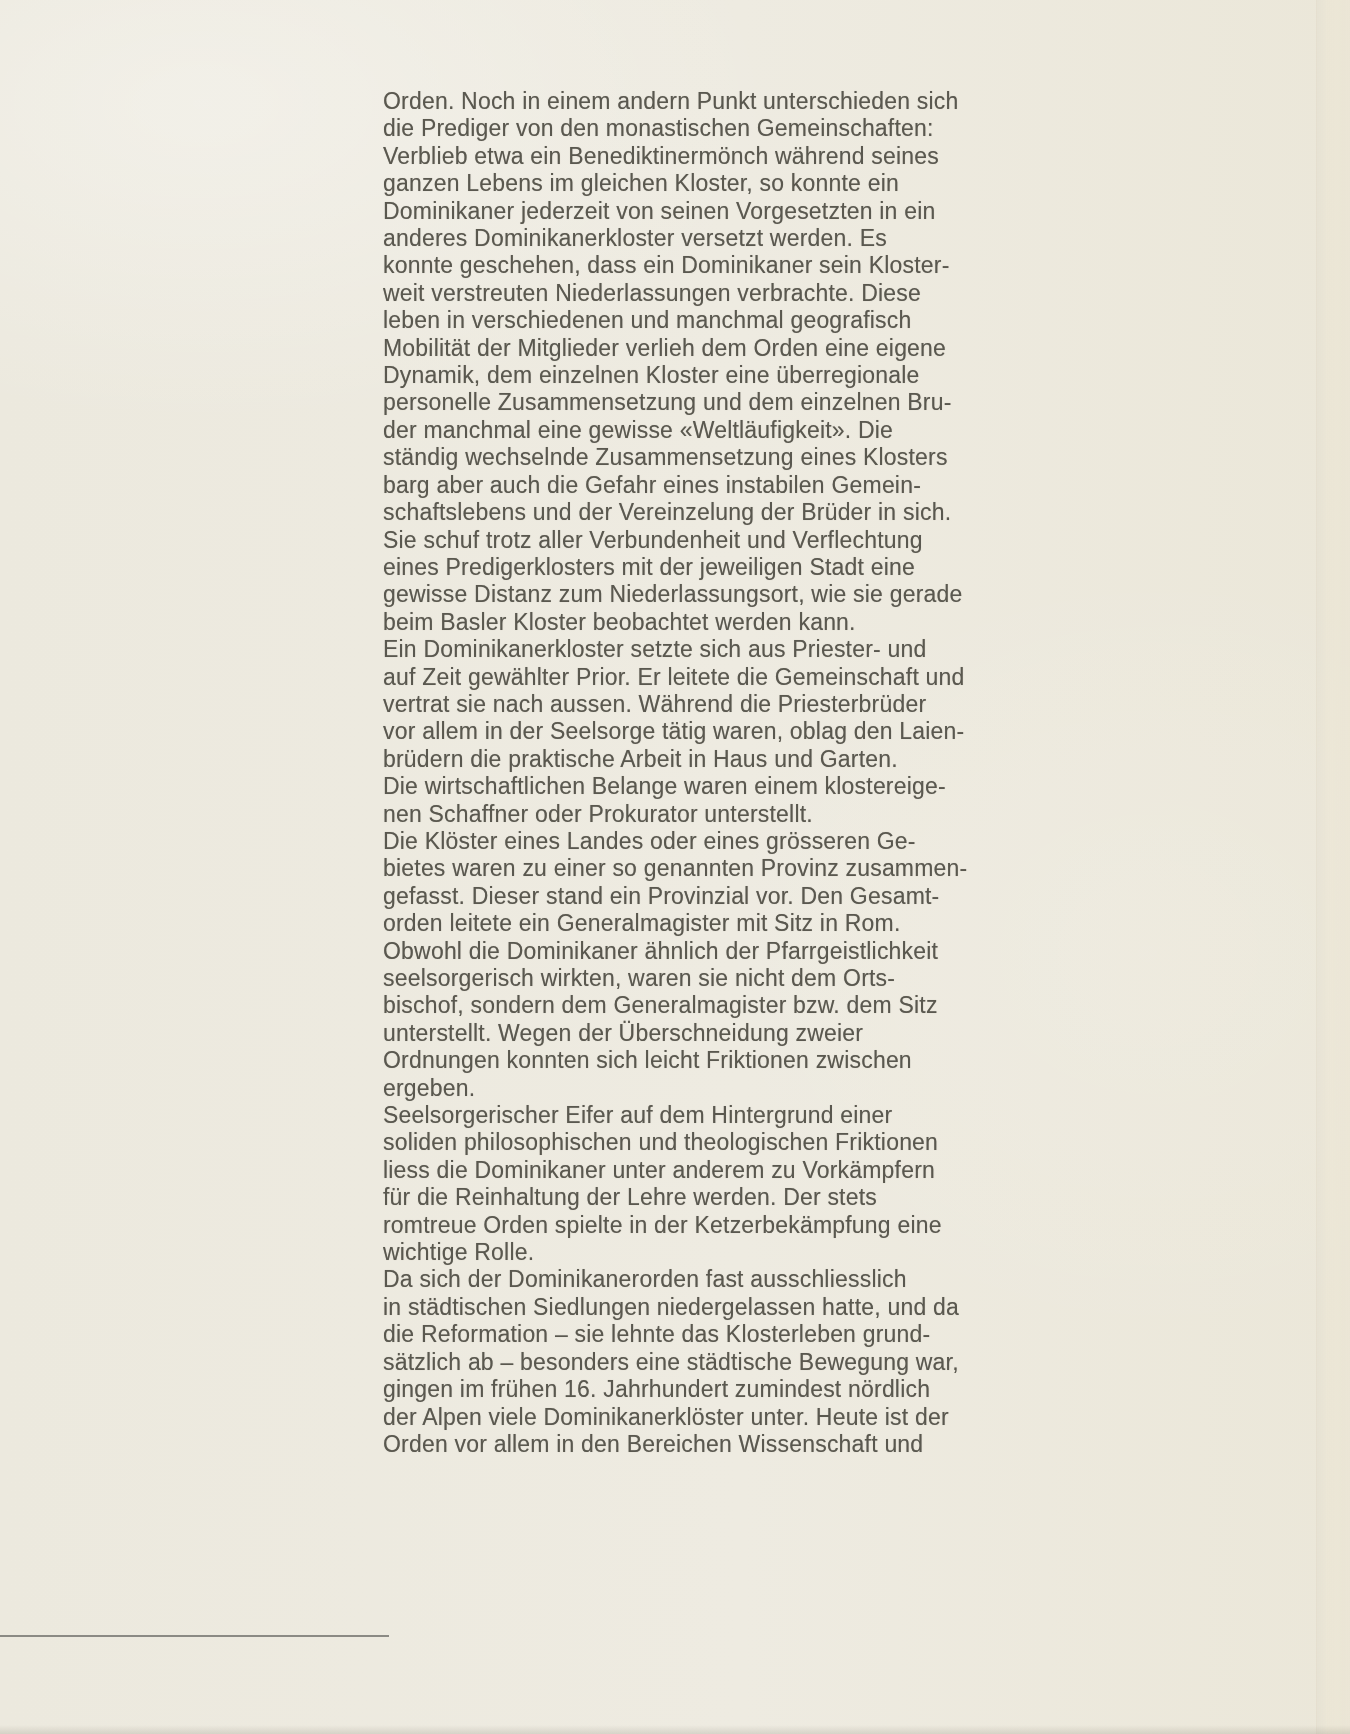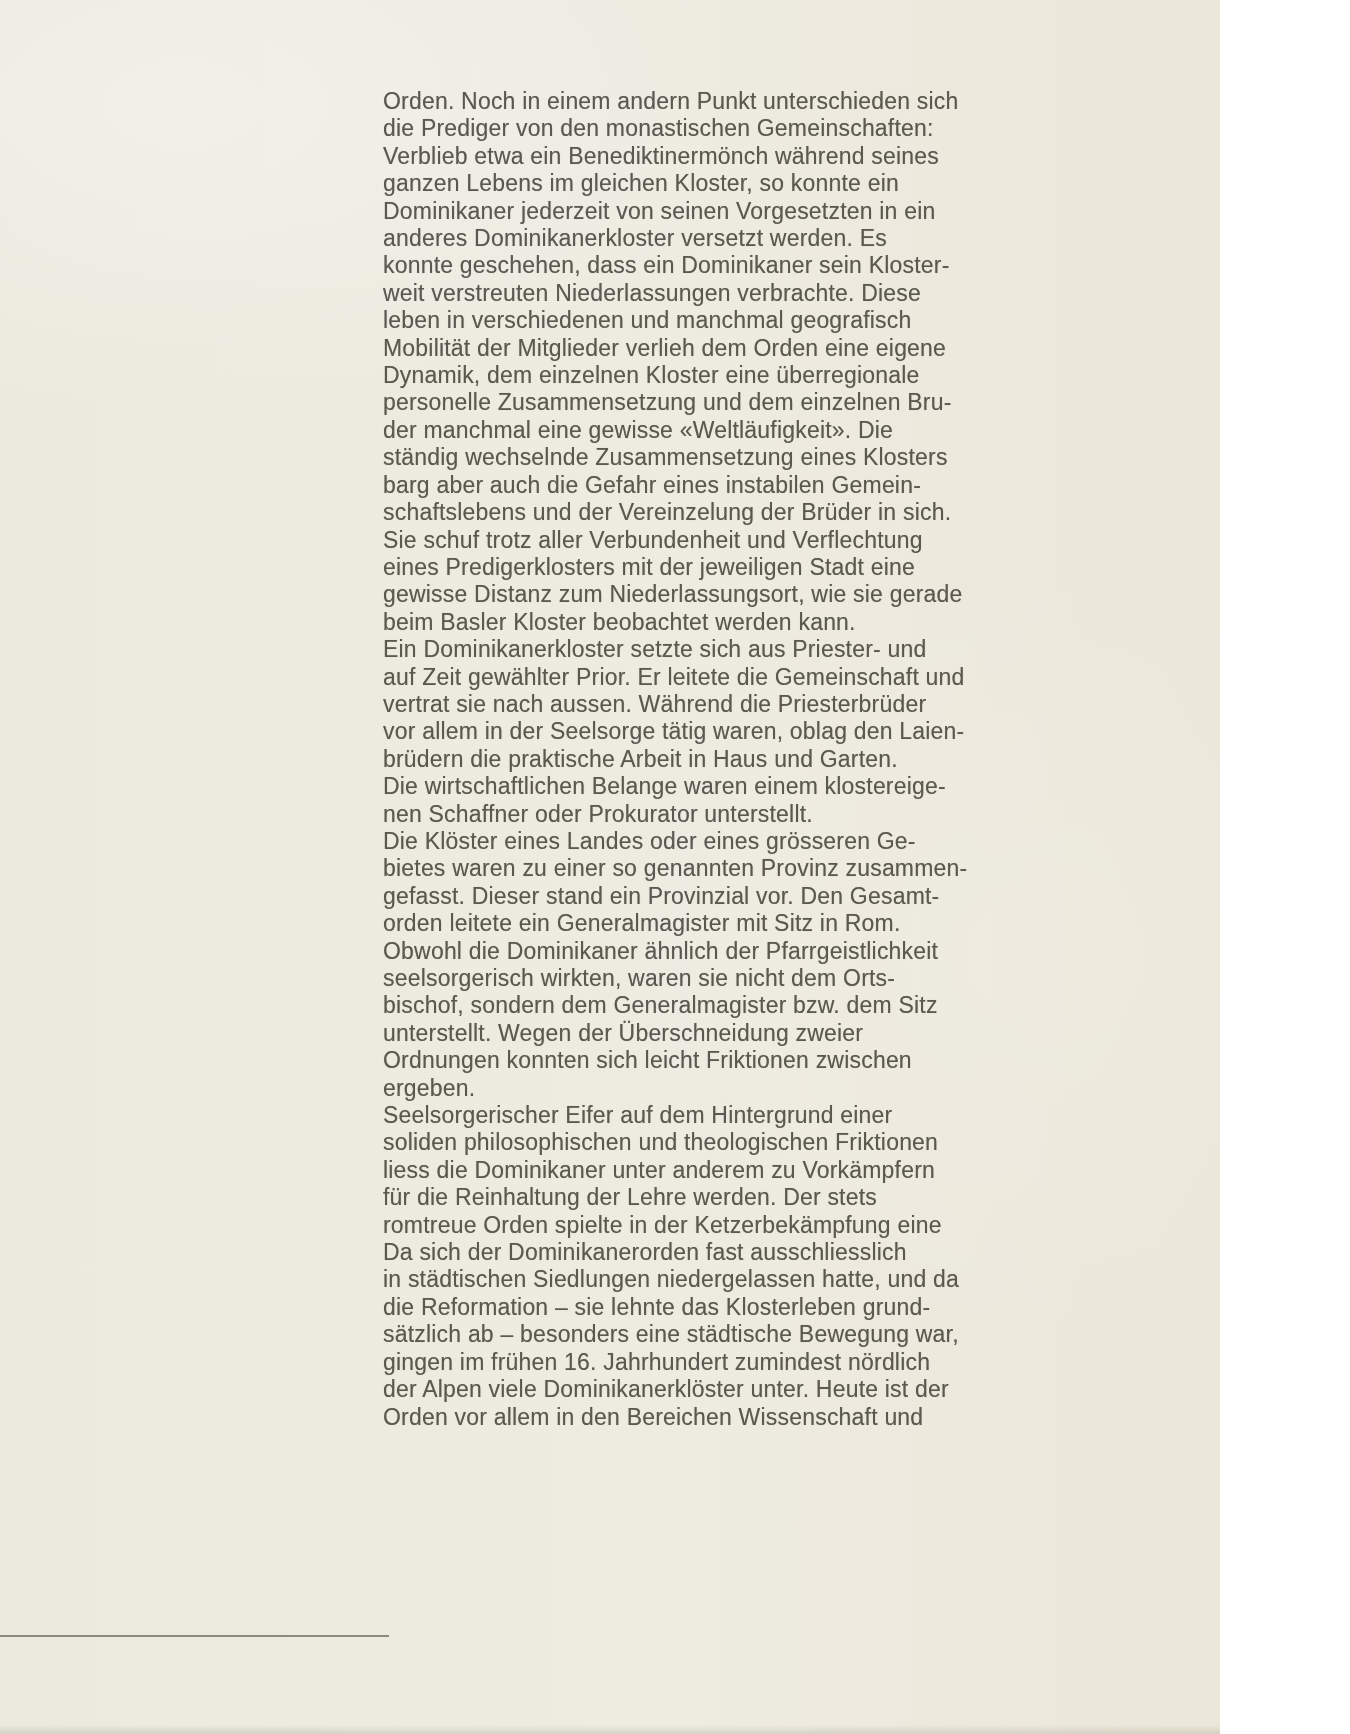--- a/index.html
+++ b/index.html
@@ -5,21 +5,21 @@
   :root{
     --paper:#ece9de;
     --text:#5a584f;
     --rule:#8b8a84;
     --pagenum:#6c6b65;
   }
   html,body{margin:0;padding:0;}
   body{width:1350px;height:1734px;overflow:hidden;
        font-family:"Liberation Sans","DejaVu Sans",sans-serif;}
   .page{
-    position:relative;width:1220px;height:1734px;overflow:hidden;
+    position:relative;width:1350px;height:1734px;overflow:hidden;
     background:
       radial-gradient(ellipse 900px 500px at 15% 6%, rgba(255,255,255,0.30), rgba(255,255,255,0) 65%),
       radial-gradient(ellipse 700px 600px at 85% 55%, rgba(255,255,255,0.10), rgba(255,255,255,0) 70%),
       linear-gradient(90deg, var(--paper) 0%, #eeebe1 55%, #ebe7d9 100%);
     text-decoration: underline;
   }
   .text-block{
     position:absolute;left:383px;top:88px;width:640px;
     font-size:23px;line-height:27.4px;letter-spacing:0.2px;
     color:var(--text);
@@ -87,20 +87,21 @@
       <div class="text-line">seelsorgerisch wirkten, waren sie nicht dem Orts-</div>
       <div class="text-line">bischof, sondern dem Generalmagister bzw. dem Sitz</div>
       <div class="text-line">unterstellt. Wegen der Überschneidung zweier</div>
       <div class="text-line">Ordnungen konnten sich leicht Friktionen zwischen</div>
       <div class="text-line">ergeben.</div>
       <div class="text-line">Seelsorgerischer Eifer auf dem Hintergrund einer</div>
       <div class="text-line">soliden philosophischen und theologischen Friktionen</div>
       <div class="text-line">liess die Dominikaner unter anderem zu Vorkämpfern</div>
       <div class="text-line">für die Reinhaltung der Lehre werden. Der stets</div>
       <div class="text-line">romtreue Orden spielte in der Ketzerbekämpfung eine</div>
+      <div class="text-line">wichtige Rolle.</div>
       <div class="text-line">Da sich der Dominikanerorden fast ausschliesslich</div>
       <div class="text-line">in städtischen Siedlungen niedergelassen hatte, und da</div>
       <div class="text-line">die Reformation – sie lehnte das Klosterleben grund-</div>
       <div class="text-line">sätzlich ab – besonders eine städtische Bewegung war,</div>
       <div class="text-line">gingen im frühen 16. Jahrhundert zumindest nördlich</div>
       <div class="text-line">der Alpen viele Dominikanerklöster unter. Heute ist der</div>
       <div class="text-line">Orden vor allem in den Bereichen Wissenschaft und</div>
     </div>
 
   <div class="footer-rule"></div>

